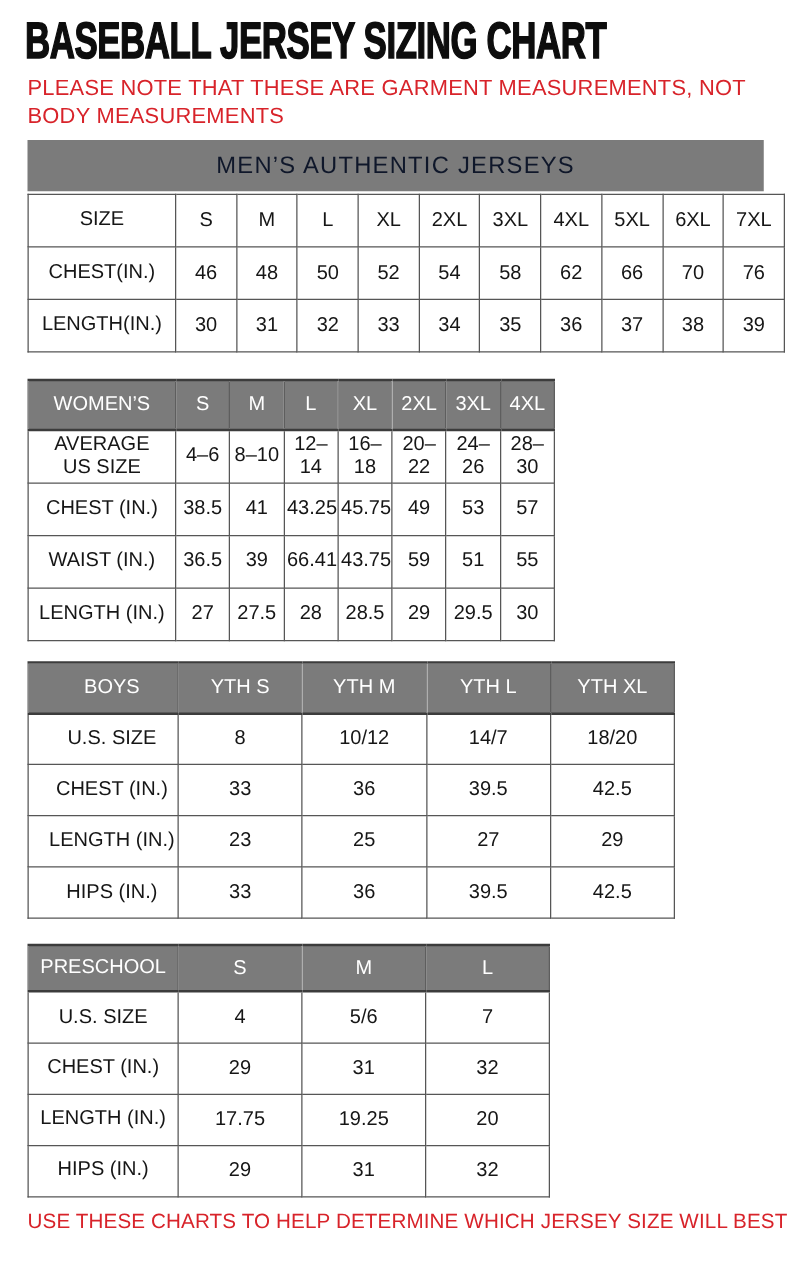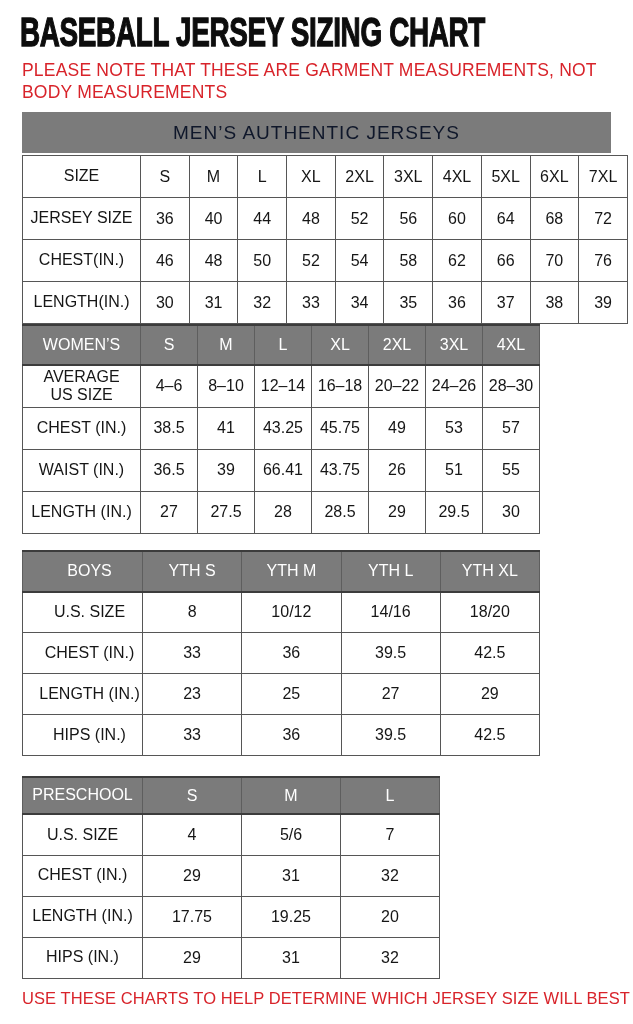--- a/index.html
+++ b/index.html
@@ -81,21 +81,21 @@
   .mens th:first-child,.mens td:first-child{width:118px;}
 
   
   .gray-head th{
     background:var(--gray);
     color:#ffffff;
     border-color:#5e5e5e;
     border-bottom:2px solid var(--border-dark);
     border-top:2px solid var(--border-dark);
   }
-  .womens{width:518px;border:1px solid var(--border-dark);}
+  .womens{width:422px;margin-top:21px;border:1px solid var(--border-dark);}
   .womens th{height:40px;}
   .womens td{height:42px;}
   .womens th:first-child,.womens td:first-child{width:118px;}
 
   .boys{width:518px;margin-top:16px;border:1px solid var(--border-dark);}
   .boys th{height:41px;}
   .boys td{height:41px;}
   .boys th:first-child,.boys td:first-child{width:120px;padding-left:16px;}
 
   .preschool{width:418px;margin-top:20px;border:1px solid var(--border-dark);}
@@ -134,33 +134,20 @@
           <th>2XL</th>
           <th>3XL</th>
           <th>4XL</th>
           <th>5XL</th>
           <th>6XL</th>
           <th>7XL</th>
         </tr>
       </thead>
       <tbody>
         <tr>
-          <td>JERSEY SIZE</td>
-          <td>36</td>
-          <td>40</td>
-          <td>44</td>
-          <td>48</td>
-          <td>52</td>
-          <td>56</td>
-          <td>60</td>
-          <td>64</td>
-          <td>68</td>
-          <td>72</td>
-        </tr>
-        <tr>
           <td>CHEST(IN.)</td>
           <td>46</td>
           <td>48</td>
           <td>50</td>
           <td>52</td>
           <td>54</td>
           <td>58</td>
           <td>62</td>
           <td>66</td>
           <td>70</td>
@@ -216,21 +203,21 @@
           <td>49</td>
           <td>53</td>
           <td>57</td>
         </tr>
         <tr>
           <td>WAIST (IN.)</td>
           <td>36.5</td>
           <td>39</td>
           <td>66.41</td>
           <td>43.75</td>
-          <td>26</td>
+          <td>59</td>
           <td>51</td>
           <td>55</td>
         </tr>
         <tr>
           <td>LENGTH (IN.)</td>
           <td>27</td>
           <td>27.5</td>
           <td>28</td>
           <td>28.5</td>
           <td>29</td>
@@ -248,21 +235,21 @@
           <th>YTH M</th>
           <th>YTH L</th>
           <th>YTH XL</th>
         </tr>
       </thead>
       <tbody>
         <tr>
           <td>U.S. SIZE</td>
           <td>8</td>
           <td>10/12</td>
-          <td>14/16</td>
+          <td>14/7</td>
           <td>18/20</td>
         </tr>
         <tr>
           <td>CHEST (IN.)</td>
           <td>33</td>
           <td>36</td>
           <td>39.5</td>
           <td>42.5</td>
         </tr>
         <tr>

